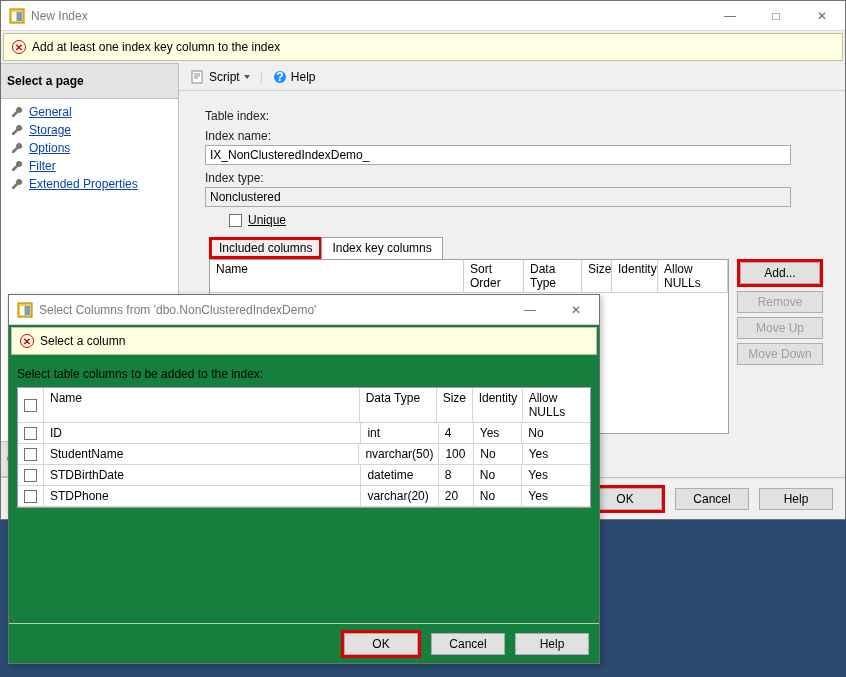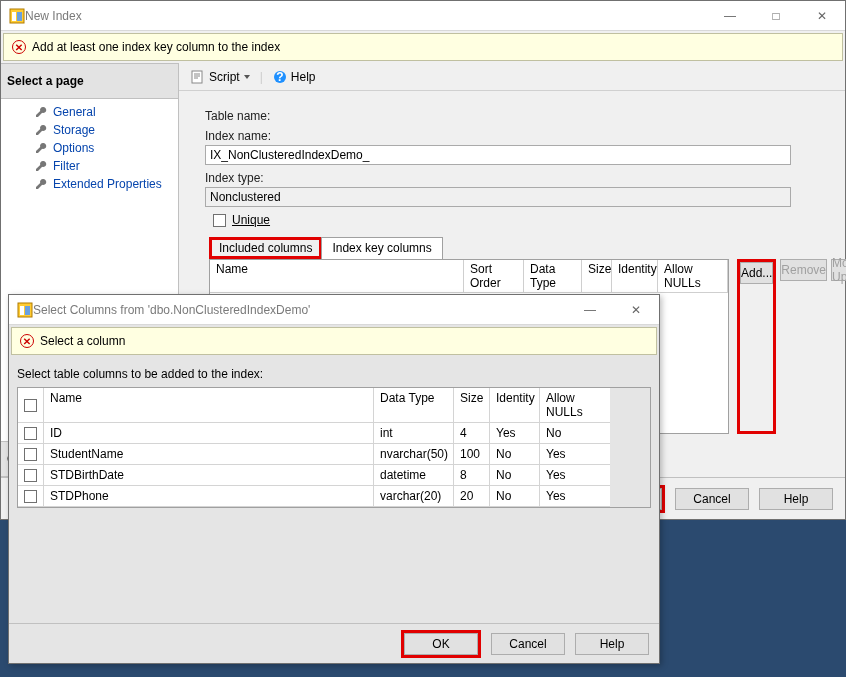--- a/index.html
+++ b/index.html
@@ -1,73 +1,73 @@
 <!DOCTYPE html>
 <html><head>
 <meta charset="utf-8">
 <style>
   * { box-sizing: border-box; font-family: "Segoe UI", Tahoma, sans-serif; font-size: 12px; }
   body { margin: 0; background: #2b4a6f; width: 846px; height: 677px; position: relative; overflow: hidden; }
 
   
   .main-win { position: absolute; left: 0; top: 0; width: 846px; height: 520px; background: #f0f0f0; border: 1px solid #707070; }
   .titlebar { height: 30px; display: flex; align-items: center; padding: 0 0 0 8px; background: #fff; border-bottom: 1px solid #d9d9d9; }
-  .titlebar .title { color: #7a7a7a; margin-left: 0; }
+  .titlebar .title { color: #7a7a7a; margin-left: 6px; }
   .titlebar .spacer { flex: 1; }
   .win-btn { width: 46px; height: 30px; display: flex; align-items: center; justify-content: center; color: #666; }
 
   .warn-bar { height: 28px; border: 1px solid #c0c0a0; background: #ffffe1; display: flex; align-items: center; padding: 0 8px; gap: 6px; margin: 2px; }
   .warn-bar .x-icon { width: 14px; height: 14px; border: 1.5px solid #c00; border-radius: 50%; display: flex; align-items: center; justify-content: center; color: #c00; font-weight: bold; font-size: 10px; }
 
   .body-area { display: flex; height: calc(100% - 30px - 32px - 42px); }
   .left-pane { width: 225px; display: flex; flex-direction: column; border-right: 1px solid #c0c0c0; }
   .pane-head { background: #e3e3e3; font-weight: bold; padding: 10px 6px; border-bottom: 1px solid #c0c0c0; border-top: 1px solid #c0c0c0; }
   .page-list { background: #fff; flex: 1; padding: 4px 0; }
-  .page-item { display: flex; align-items: center; gap: 6px; padding: 2px 10px; color: #0645ad; cursor: pointer; margin-left: 24px; }
+  .page-item { display: flex; align-items: center; gap: 6px; padding: 2px 10px; color: #0645ad; text-decoration: underline; cursor: pointer; }
   .wrench { width: 12px; height: 12px; }
   .conn-head { margin-top: auto; }
 
   .right-pane { flex: 1; background: #f0f0f0; display: flex; flex-direction: column; }
   .toolbar { height: 28px; display: flex; align-items: center; gap: 4px; padding: 0 6px; border-bottom: 1px solid #d0d0d0; }
   .tool-btn { display: flex; align-items: center; gap: 4px; padding: 2px 6px; }
   .tool-drop { width: 0; height: 0; border-left: 3px solid transparent; border-right: 3px solid transparent; border-top: 4px solid #555; }
 
   .form-area { padding: 12px 18px 6px 26px; }
   .form-label { margin: 6px 0 2px 0; color: #222; }
   .form-input { width: 586px; height: 20px; border: 1px solid #aaa; background: #fff; padding: 2px 4px; }
   .form-input.ro { background: #f0f0f0; }
-  .chk { display: flex; align-items: center; gap: 6px; margin: 6px 0 0 8px; text-decoration: underline; }
+  .chk { display: flex; align-items: center; gap: 6px; margin: 6px 0 0 24px; text-decoration: underline; }
   .chk-box { width: 13px; height: 13px; border: 1px solid #707070; background: #fff; }
 
   .tabs-row { display: flex; margin: 10px 0 0 4px; position: relative; }
   .tab { border: 1px solid #a0a0a0; border-bottom: none; background: #f0f0f0; padding: 3px 10px; margin-right: -1px; position: relative; }
   .tab.active { background: #fff; }
   .red-hl { border: 3px solid #e10000; padding: 1px 7px; }
 
   .grid-wrap { margin: 0 4px 0 4px; display: flex; }
   .grid { border: 1px solid #a0a0a0; background: #fff; flex: 1; }
   .grid-head { display: flex; }
   .grid-head div { border-right: 1px solid #cfcfcf; border-bottom: 1px solid #cfcfcf; padding: 2px 6px; background: #fff; }
   .gh-name { width: 254px; }
   .gh-sort { width: 60px; }
   .gh-dt   { width: 58px; }
   .gh-size { width: 30px; }
   .gh-id   { width: 46px; }
   .gh-null { width: 70px; }
 
-  .side-btns { width: 94px; display: flex; flex-direction: row; gap: 4px; padding-left: 8px; }
+  .side-btns { width: 94px; display: flex; flex-direction: column; gap: 4px; padding-left: 8px; }
   .btn { height: 22px; border: 1px solid #adadad; background: #e1e1e1; display: flex; align-items: center; justify-content: center; cursor: pointer; }
   .btn.disabled { color: #a0a0a0; }
   .red-box { border: 3px solid #e10000; }
 
   .bottom-bar { position: absolute; left: 0; right: 0; bottom: 0; height: 42px; background: #f0f0f0; border-top: 1px solid #c0c0c0; display: flex; align-items: center; justify-content: flex-end; padding: 0 12px; gap: 10px; }
   .bottom-bar .btn { width: 74px; }
 
   
-  .dlg { position: absolute; left: 8px; top: 294px; width: 652px; height: 370px; background: #e5e5e5; border: 1px solid #707070; box-shadow: 2px 2px 6px rgba(0,0,0,0.25); display: flex; flex-direction: column; }
+  .dlg { position: absolute; left: 8px; top: 294px; width: 592px; height: 370px; background: #15803d; border: 1px solid #707070; box-shadow: 2px 2px 6px rgba(0,0,0,0.25); display: flex; flex-direction: column; }
   .dlg .titlebar { background: #fff; }
   .dlg-body { padding: 6px 8px; flex: 1; display: flex; flex-direction: column; }
   .dlg-grid { border: 1px solid #a0a0a0; }
   .dlg-head, .dlg-row { display: flex; }
   .dlg-head div, .dlg-row div { padding: 3px 6px; border-right: 1px solid #d4d4d4; border-bottom: 1px solid #d4d4d4; }
   .c-chk { width: 26px; display:flex; align-items:center; justify-content:center; }
   .c-name { width: 330px; }
   .c-dt   { width: 80px; }
   .c-size { width: 36px; text-align:left; }
   .c-id   { width: 50px; }
@@ -158,21 +158,21 @@
         <div class="tool-btn">
           <svg width="14" height="14" viewBox="0 0 14 14">
               <circle cx="7" cy="7" r="6" fill="#1e90ff"></circle>
               <text x="7" y="11" text-anchor="middle" fill="#fff" font-size="10" font-weight="bold">?</text>
             </svg>
           <span>Help</span>
         </div>
       </div>
 
       <div class="form-area">
-        <div class="form-label">Table name:</div>
+        <div class="form-label">Table index:</div>
 
         <div class="form-label">Index name:</div>
         <input class="form-input" value="IX_NonClusteredIndexDemo_" style="">
 
         <div class="form-label">Index type:</div>
         <div class="form-input ro">Nonclustered</div>
 
         <div class="chk">
           <span class="chk-box"></span>
           <span>Unique</span>

